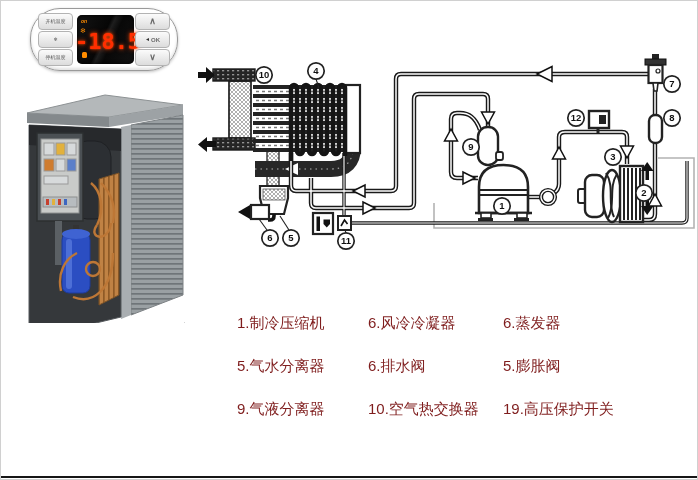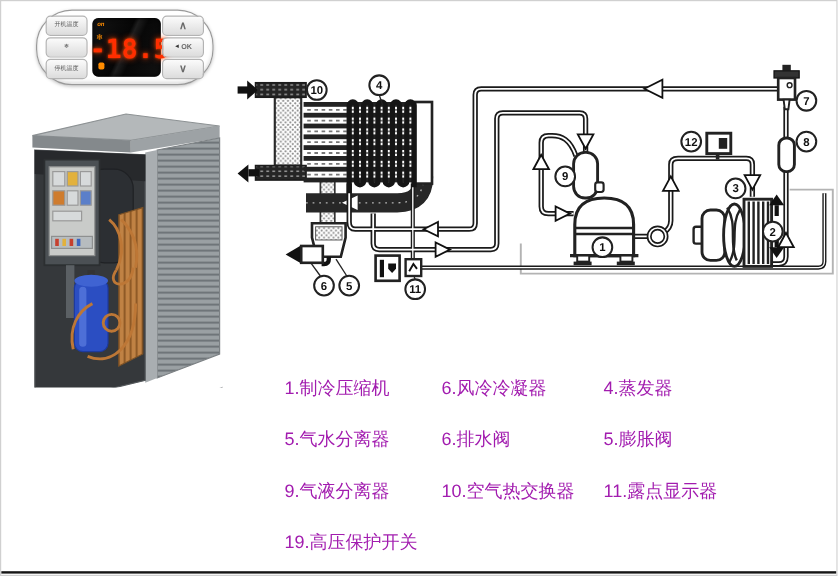--- a/index.html
+++ b/index.html
@@ -22,21 +22,21 @@
         background:linear-gradient(115deg,#151515 0%,#060606 45%,#1e1e1e 50%,#080808 60%,#121212 100%);
         box-shadow:inset 0 0 4px #000;}
   .lcd .digits{position:absolute;left:6px;right:1px;top:8px;bottom:4px;display:flex;align-items:center;justify-content:center;
         font-family:"DejaVu Sans Mono",monospace;font-weight:bold;font-size:22px;letter-spacing:0px;
         text-shadow:0 0 5px rgba(255,70,0,.9),0 0 2px rgba(255,70,0,.9);}
   .lcd .ind-on{position:absolute;left:4px;top:3px;font-size:5px;font-weight:bold;font-style:italic;}
   .lcd .ind-snow{position:absolute;left:3px;top:12px;font-size:7px;}
   .lcd .ind-lock{position:absolute;left:5px;bottom:6px;width:5px;height:6px;border-radius:1.5px;}
   
   .legend{position:absolute;left:236px;top:301px;display:grid;grid-template-columns:131px 135px 170px;
-        grid-auto-rows:43px;align-items:center;font-size:15px;color:#a21caf;}
+        grid-auto-rows:43px;align-items:center;font-size:15px;color:#7f1d1d;}
   
   .bottom-rule{position:absolute;left:0;right:0;top:475px;height:2px;background:#161616;}
   .abs{position:absolute;}
 </style>
 </head>
 <body>
 
 <div class="page">
 
   <div class="controller">
@@ -355,24 +355,23 @@
       <g>
           <circle cx="671" cy="117" r="8.2" fill="#fff" stroke="#222" stroke-width="1.7"></circle>
           <text x="671" y="120.4">8</text>
         </g>
     </g>
   </svg>
 
   <div class="legend">
     <span>1.制冷压缩机</span>
     <span>6.风冷冷凝器</span>
-    <span>4.蒸发器</span>
+    <span>6.蒸发器</span>
     <span>5.气水分离器</span>
     <span>6.排水阀</span>
     <span>5.膨胀阀</span>
     <span>9.气液分离器</span>
     <span>10.空气热交换器</span>
-    <span>11.露点显示器</span>
     <span>19.高压保护开关</span>
   </div>
 
   <div class="bottom-rule"></div>
 </div>
 
 </body></html>

